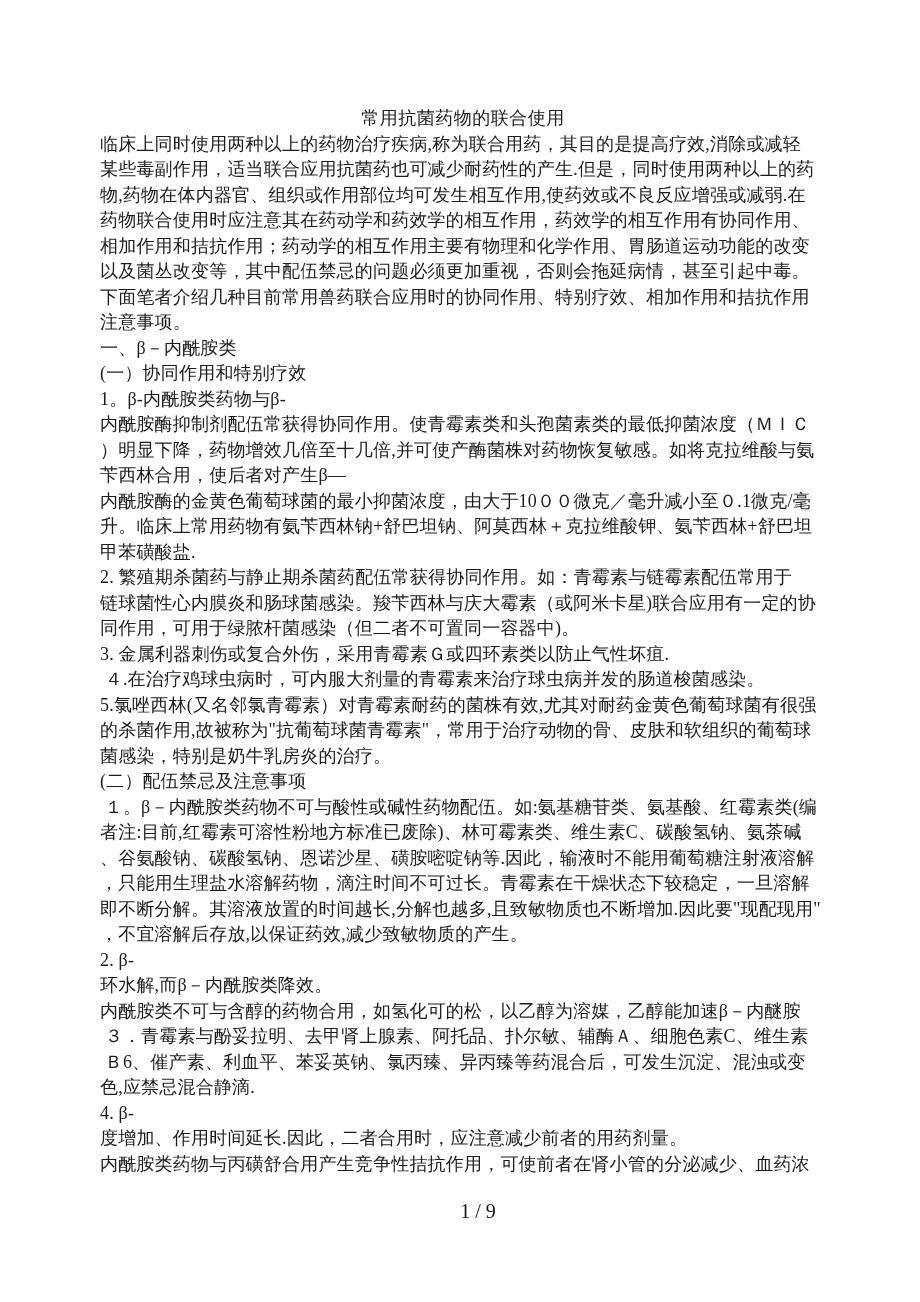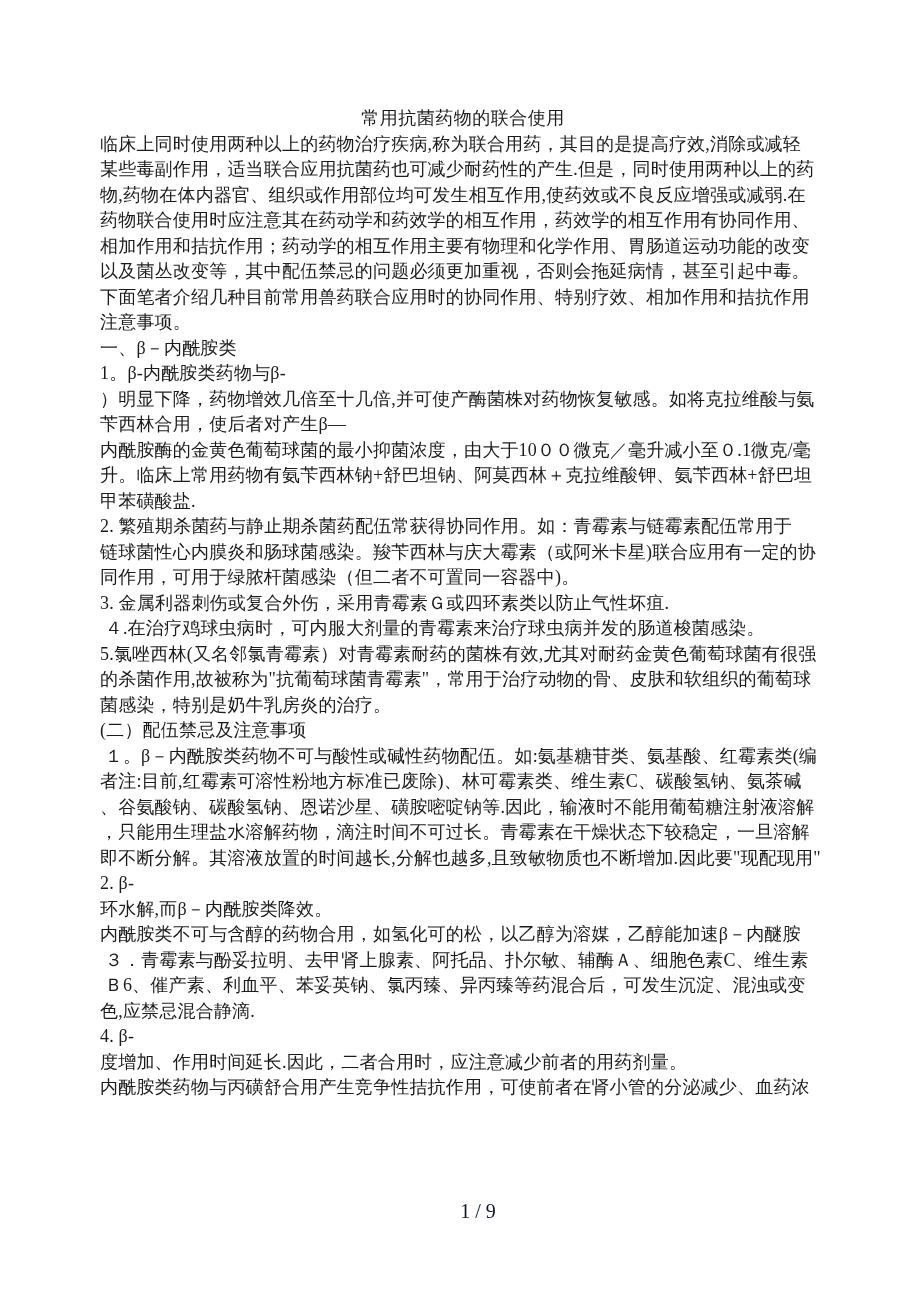--- a/index.html
+++ b/index.html
@@ -53,40 +53,43 @@
     <div>
         <div class="line">临床上同时使用两种以上的药物治疗疾病,称为联合用药，其目的是提高疗效,消除或减轻</div>
         <div class="line">某些毒副作用，适当联合应用抗菌药也可减少耐药性的产生.但是，同时使用两种以上的药</div>
         <div class="line">物,药物在体内器官、组织或作用部位均可发生相互作用,使药效或不良反应增强或减弱.在</div>
         <div class="line">药物联合使用时应注意其在药动学和药效学的相互作用，药效学的相互作用有协同作用、</div>
         <div class="line">相加作用和拮抗作用；药动学的相互作用主要有物理和化学作用、胃肠道运动功能的改变</div>
         <div class="line">以及菌丛改变等，其中配伍禁忌的问题必须更加重视，否则会拖延病情，甚至引起中毒。</div>
         <div class="line">下面笔者介绍几种目前常用兽药联合应用时的协同作用、特别疗效、相加作用和拮抗作用</div>
         <div class="line">注意事项。</div>
         <div class="line">一、β－内酰胺类</div>
+        <div class="line">(一）协同作用和特别疗效</div>
         <div class="line">1。β-内酰胺类药物与β-</div>
+        <div class="line">内酰胺酶抑制剂配伍常获得协同作用。使青霉素类和头孢菌素类的最低抑菌浓度（ＭＩＣ</div>
         <div class="line">）明显下降，药物增效几倍至十几倍,并可使产酶菌株对药物恢复敏感。如将克拉维酸与氨</div>
         <div class="line">苄西林合用，使后者对产生β—</div>
         <div class="line">内酰胺酶的金黄色葡萄球菌的最小抑菌浓度，由大于10００微克／毫升减小至０.1微克/毫</div>
         <div class="line">升。临床上常用药物有氨苄西林钠+舒巴坦钠、阿莫西林＋克拉维酸钾、氨苄西林+舒巴坦</div>
         <div class="line">甲苯磺酸盐.</div>
         <div class="line">2. 繁殖期杀菌药与静止期杀菌药配伍常获得协同作用。如：青霉素与链霉素配伍常用于</div>
         <div class="line">链球菌性心内膜炎和肠球菌感染。羧苄西林与庆大霉素（或阿米卡星)联合应用有一定的协</div>
         <div class="line">同作用，可用于绿脓杆菌感染（但二者不可置同一容器中)。</div>
         <div class="line">3. 金属利器刺伤或复合外伤，采用青霉素Ｇ或四环素类以防止气性坏疽.</div>
         <div class="line"> ４.在治疗鸡球虫病时，可内服大剂量的青霉素来治疗球虫病并发的肠道梭菌感染。</div>
         <div class="line">5.氯唑西林(又名邻氯青霉素）对青霉素耐药的菌株有效,尤其对耐药金黄色葡萄球菌有很强</div>
         <div class="line">的杀菌作用,故被称为"抗葡萄球菌青霉素"，常用于治疗动物的骨、皮肤和软组织的葡萄球</div>
         <div class="line">菌感染，特别是奶牛乳房炎的治疗。</div>
         <div class="line">(二）配伍禁忌及注意事项</div>
         <div class="line"> １。β－内酰胺类药物不可与酸性或碱性药物配伍。如:氨基糖苷类、氨基酸、红霉素类(编</div>
         <div class="line">者注:目前,红霉素可溶性粉地方标准已废除)、林可霉素类、维生素C、碳酸氢钠、氨茶碱</div>
         <div class="line">、谷氨酸钠、碳酸氢钠、恩诺沙星、磺胺嘧啶钠等.因此，输液时不能用葡萄糖注射液溶解</div>
         <div class="line">，只能用生理盐水溶解药物，滴注时间不可过长。青霉素在干燥状态下较稳定，一旦溶解</div>
         <div class="line">即不断分解。其溶液放置的时间越长,分解也越多,且致敏物质也不断增加.因此要"现配现用"</div>
+        <div class="line">，不宜溶解后存放,以保证药效,减少致敏物质的产生。</div>
         <div class="line">2. β-</div>
         <div class="line">环水解,而β－内酰胺类降效。</div>
         <div class="line">内酰胺类不可与含醇的药物合用，如氢化可的松，以乙醇为溶媒，乙醇能加速β－内醚胺</div>
         <div class="line"> ３．青霉素与酚妥拉明、去甲肾上腺素、阿托品、扑尔敏、辅酶Ａ、细胞色素C、维生素</div>
         <div class="line"> Ｂ6、催产素、利血平、苯妥英钠、氯丙臻、异丙臻等药混合后，可发生沉淀、混浊或变</div>
         <div class="line">色,应禁忌混合静滴.</div>
         <div class="line">4. β-</div>
         <div class="line">度增加、作用时间延长.因此，二者合用时，应注意减少前者的用药剂量。</div>
         <div class="line">内酰胺类药物与丙磺舒合用产生竞争性拮抗作用，可使前者在肾小管的分泌减少、血药浓</div>
       </div>

